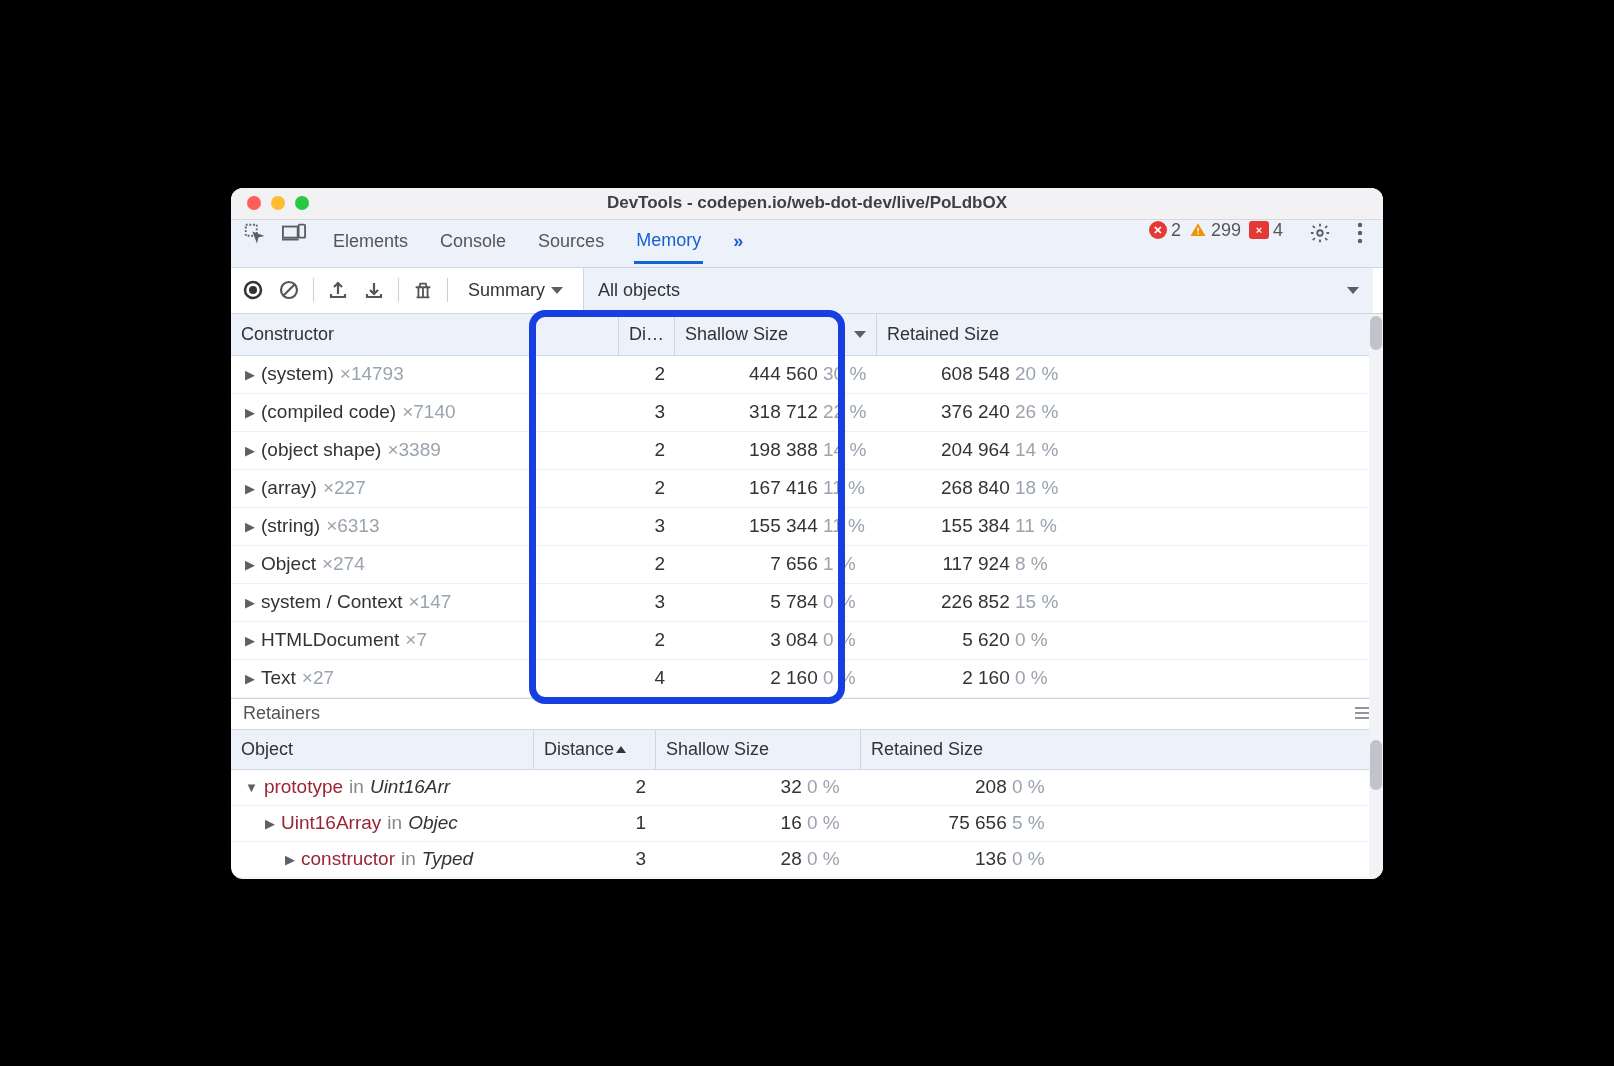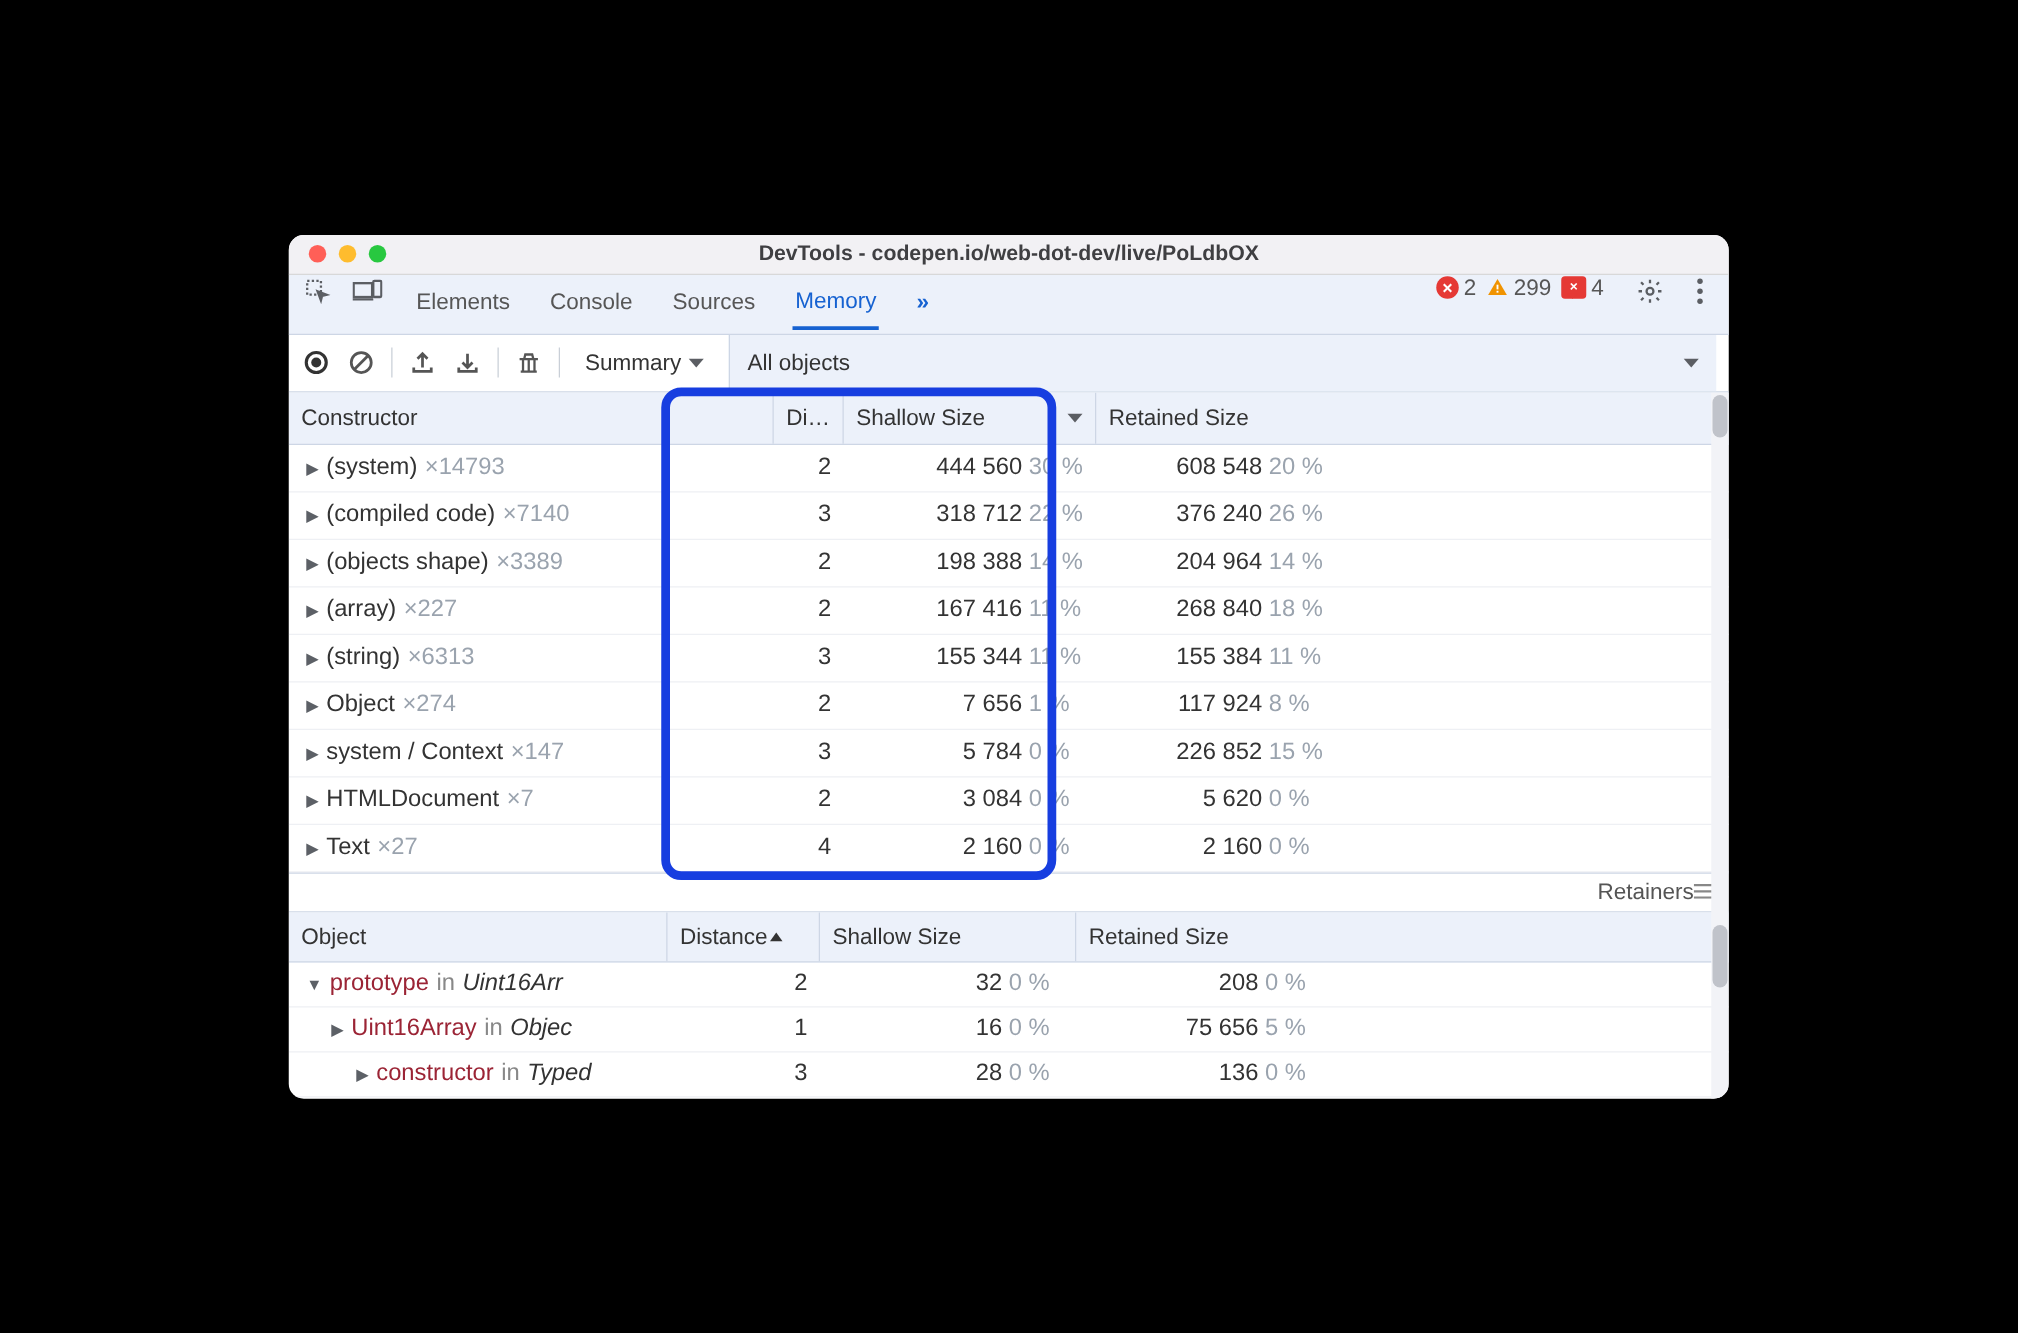--- a/index.html
+++ b/index.html
@@ -149,21 +149,21 @@
     height: 394px;
     pointer-events:none;
     z-index: 5;
   }
   .retainers-bar {
     height: 32px;
     border-top:1px solid #cdd6e5;
     border-bottom:1px solid #cdd6e5;
     display:flex;
     align-items:center;
-    justify-content: flex-end;
+    justify-content: space-between;
     padding: 0 12px;
     font-size: 18px;
     color:#555;
     margin-top: 0;
   }
   .ret-headers {
     display:grid;
     grid-template-columns: 303px 122px 205px 205px;
     background:#ecf1fa;
     border-bottom:1px solid #cdd6e5;
@@ -333,21 +333,21 @@
               <span>(compiled code)</span> 
               <span class="count">×7140</span>
             </div>
             <div class="num">3</div>
             <div class="num">318 712 <span class="pct">22 %</span></div>
             <div class="num">376 240 <span class="pct">26 %</span></div>
           </div>
           <div class="row">
             <div class="ctor">
               <span class="tri">▶</span>
-              <span>(objects shape)</span> 
+              <span>(object shape)</span> 
               <span class="count">×3389</span>
             </div>
             <div class="num">2</div>
             <div class="num">198 388 <span class="pct">14 %</span></div>
             <div class="num">204 964 <span class="pct">14 %</span></div>
           </div>
           <div class="row">
             <div class="ctor">
               <span class="tri">▶</span>
               <span>(array)</span> 

